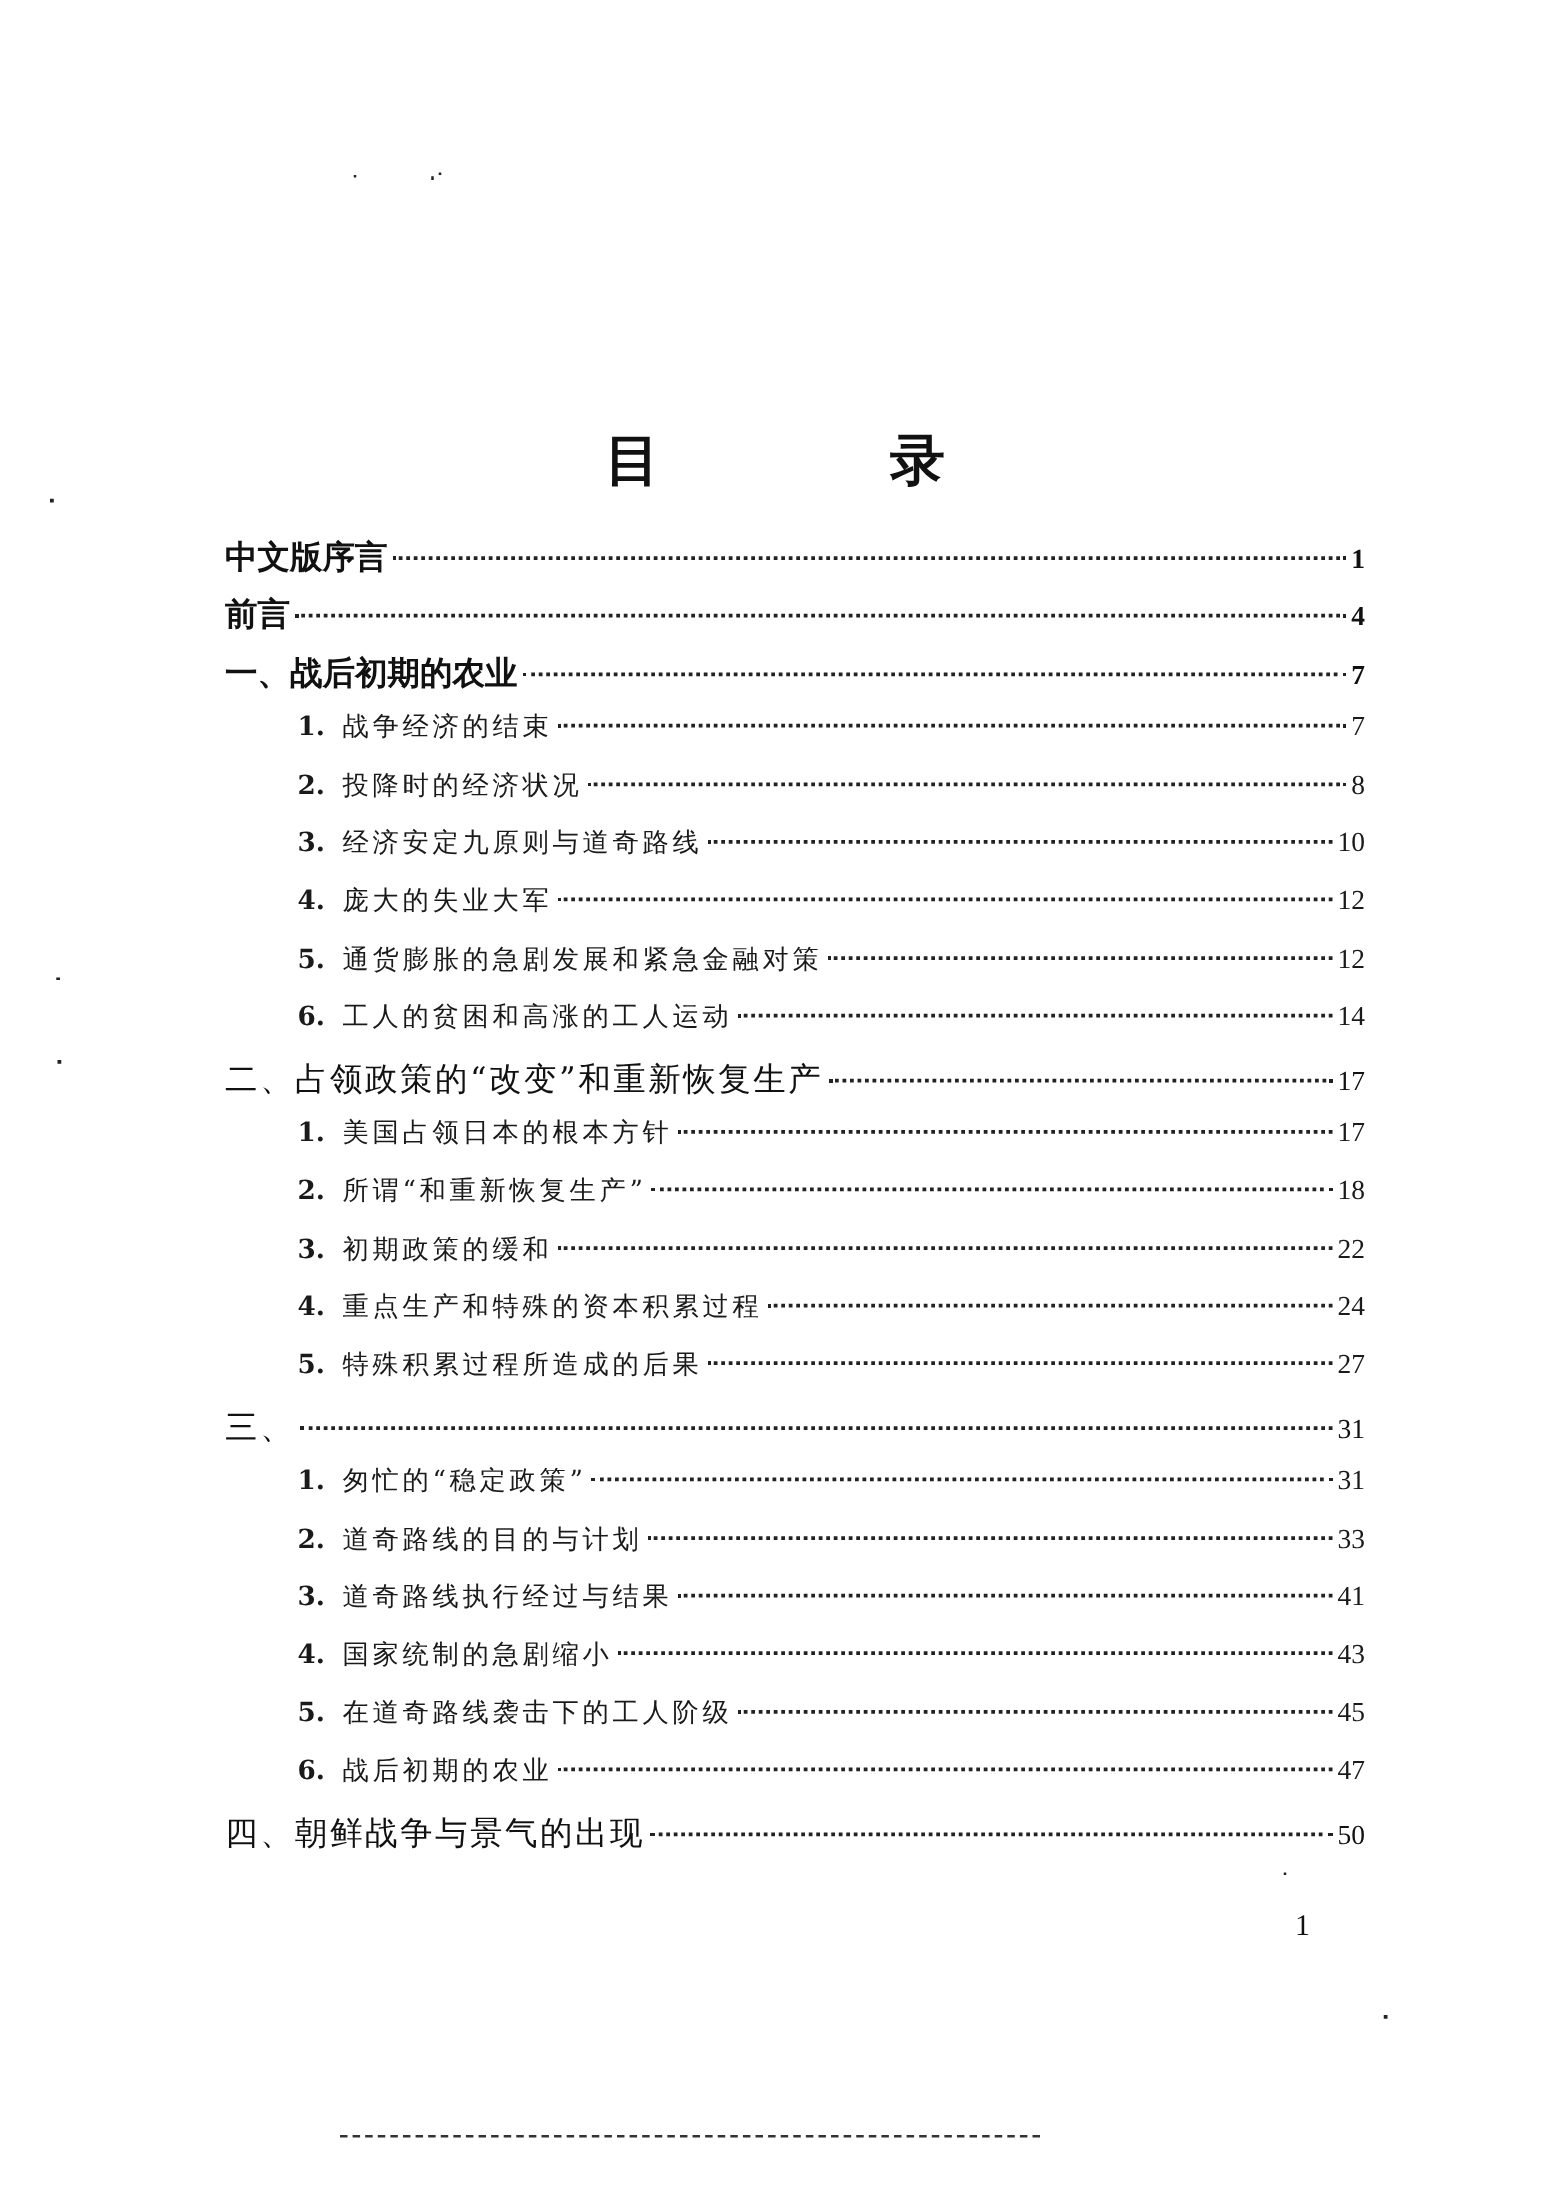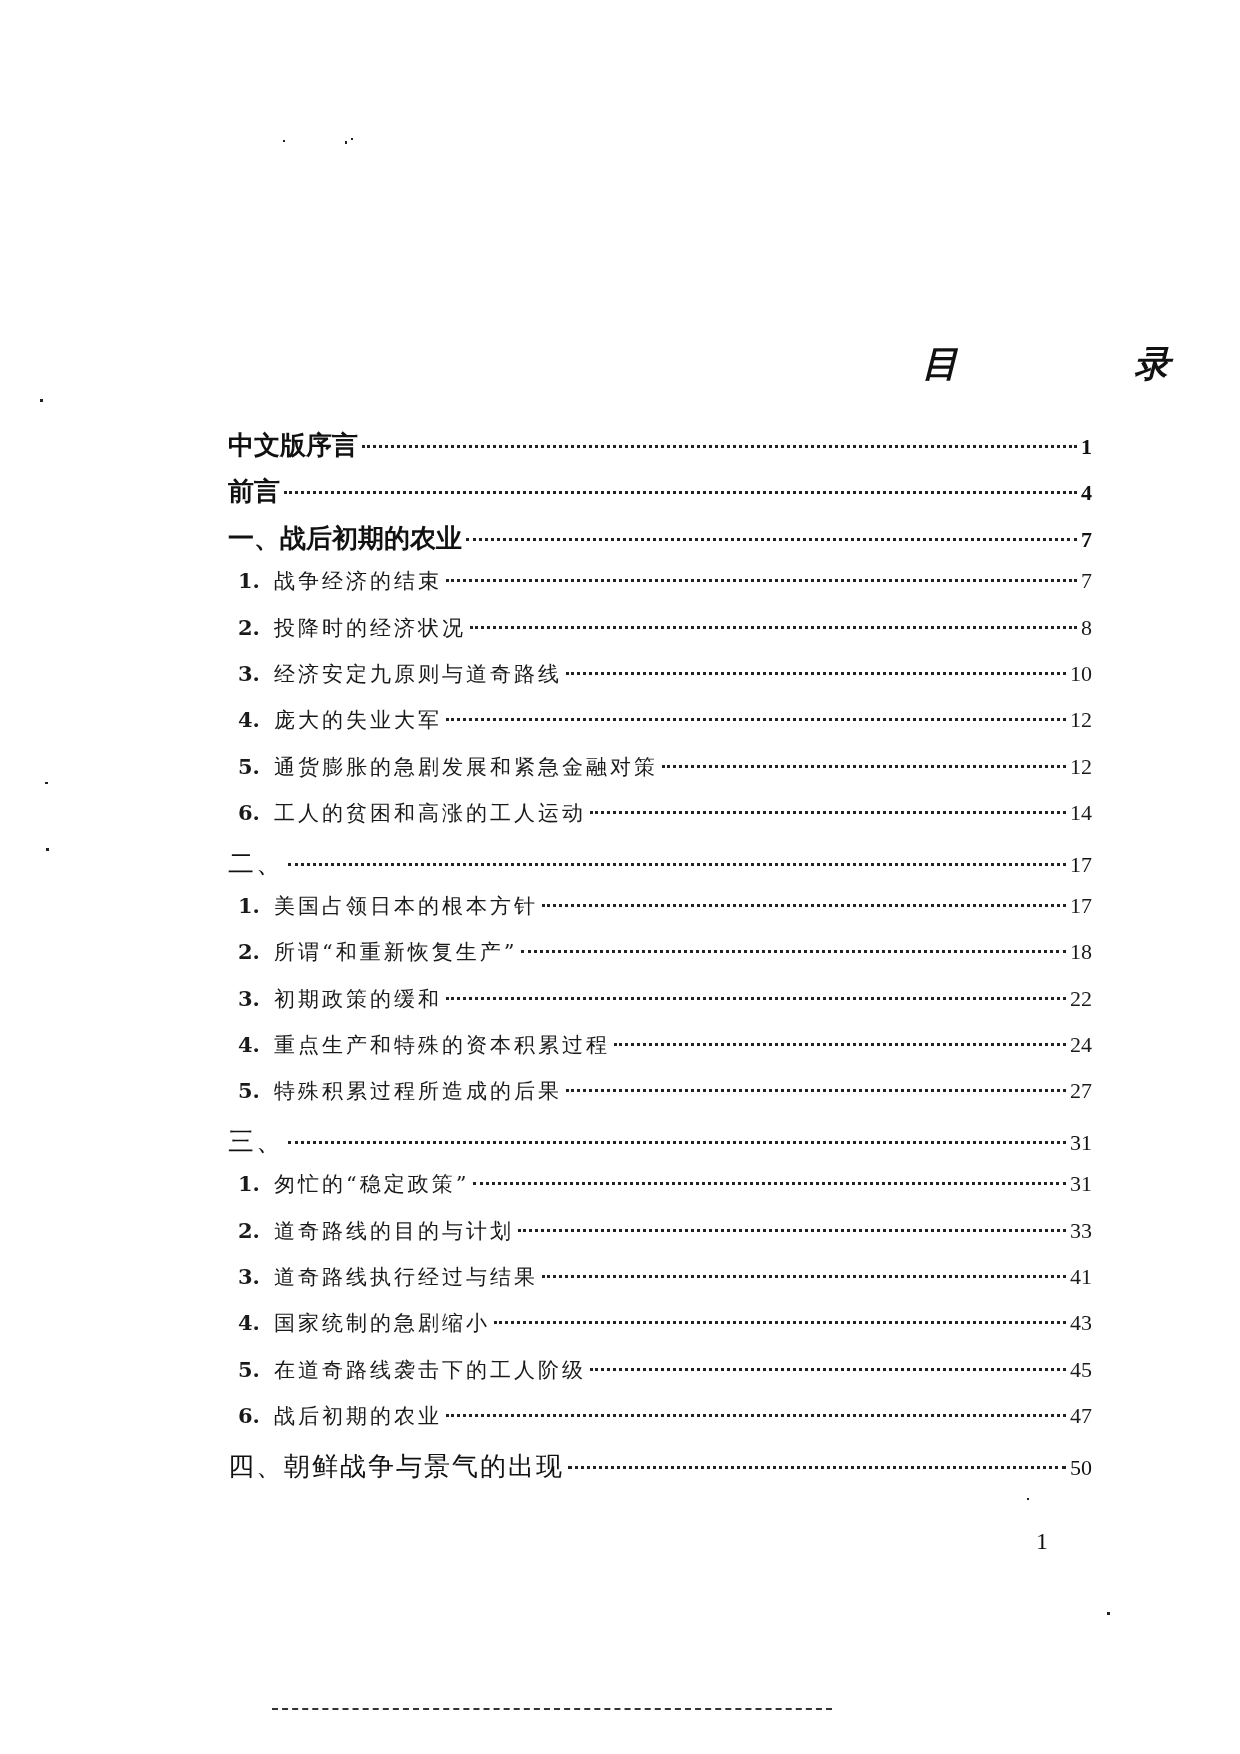--- a/index.html
+++ b/index.html
@@ -17,46 +17,44 @@
     }
     .speck {
       position: absolute;
       background: #222;
     }
     .page-title {
       position: absolute;
       top: 316px;
       left: 0;
       width: 1240px;
-      text-align: right;
+      text-align: center;
       font-family: "DejaVu Sans", sans-serif;
       font-weight: bold;
-      font-size: 36px;
+      font-size: 44px;
       letter-spacing: 70px;
       padding-left: 70px;
       box-sizing: border-box;
       line-height: 48px;
-      font-style: italic;
     }
     .toc {
       position: absolute;
       top: 428px;
       left: 180px;
       width: 912px;
     }
     .toc-row {
       display: flex;
       align-items: baseline;
       height: 46.4px;
       white-space: nowrap;
     }
     .toc-row.chapter {
       font-size: 26px;
       font-weight: bold;
-      margin-left: 48px;
     }
     .toc-row.chapter.top {
       font-family: "DejaVu Sans", sans-serif;
     }
     .toc-row.chapter.numbered {
       font-weight: normal;
       font-family: "DejaVu Serif", serif;
       letter-spacing: 2px;
     }
     .toc-row.section {
@@ -167,20 +165,21 @@
     <span class="page">12</span>
   </div>
   <div class="toc-row section">
     <span class="num">6.</span>
     <span>工人的贫困和高涨的工人运动</span>
     <span class="leader"></span>
     <span class="page">14</span>
   </div>
   <div class="toc-row chapter numbered">
     <span>二、</span>
+    <span>占领政策的“改变”和重新恢复生产</span>
     <span class="leader"></span>
     <span class="page">17</span>
   </div>
   <div class="toc-row section">
     <span class="num">1.</span>
     <span>美国占领日本的根本方针</span>
     <span class="leader"></span>
     <span class="page">17</span>
   </div>
   <div class="toc-row section">

